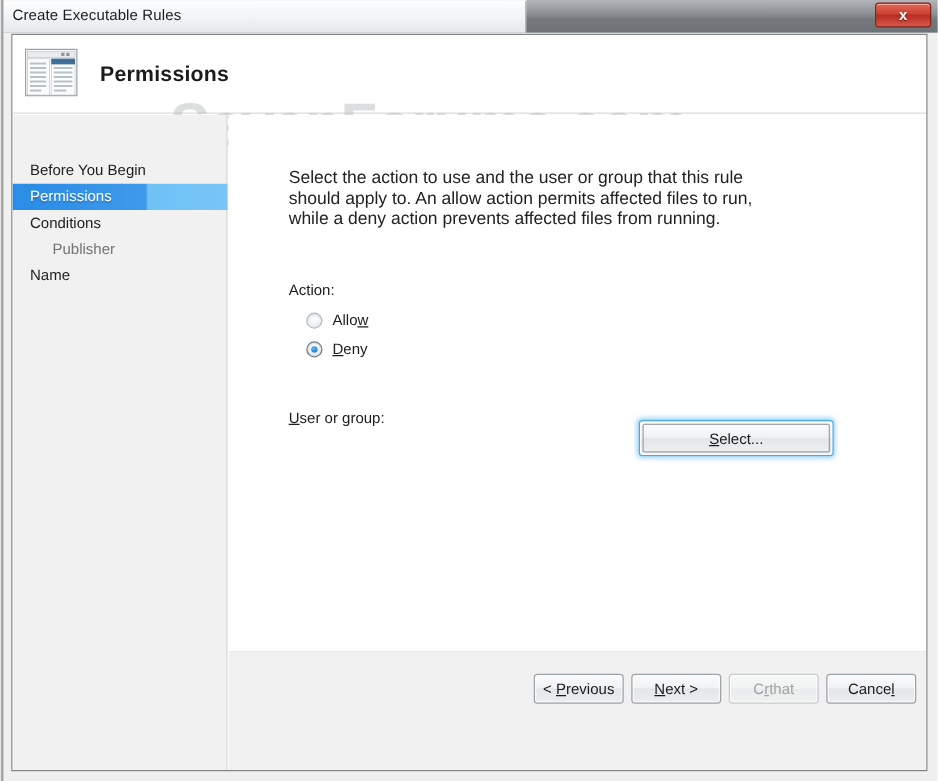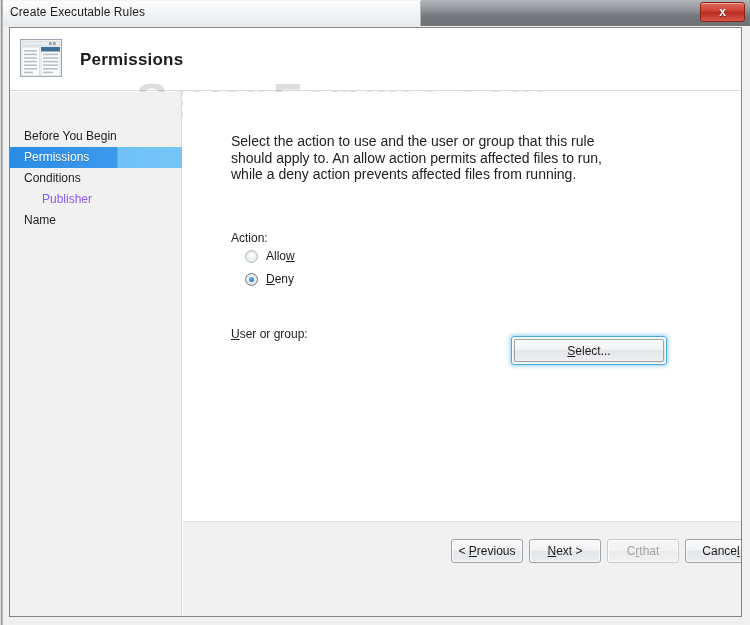--- a/index.html
+++ b/index.html
@@ -157,21 +157,21 @@
     height: 21px;
     line-height: 21px;
     font-size: 12px;
     color: #1e1e1e;
     padding-left: 14px;
     white-space: nowrap;
     cursor: default;
   }
   .nav-item.indent { padding-left: 32px; }
   .nav-item.dim    { color: #8d8d8d; }
-  .nav-item.sub    { color: #8b5cf6; }
+  .nav-item.sub    { color: #737373; }
   .nav-item.active {
     color: #ffffff;
     background: linear-gradient(to right, #2a8ce6 0%, #3d99eb 62%, #6fc1f6 63%, #76c5f7 100%);
     text-shadow: 0 1px 0 rgba(0,0,0,0.18);
   }
 
   
   .main {
     position: absolute;
     left: 173px; top: 64px;
@@ -187,21 +187,21 @@
     font-size: 14px;
     line-height: 16.5px;
     color: #222222;
   }
 
   .field-label {
     position: absolute;
     font-size: 12px;
     color: #1c1c1c;
   }
-  .lbl-action { left: 48px; top: 139px; }
+  .lbl-action { left: 48px; top: 133px; }
   .lbl-usergroup { left: 48px; top: 227px; margin-top: 8px; }
 
   .radio-row {
     position: absolute;
     left: 62px;
     height: 18px;
     display: flex;
     align-items: center;
     cursor: default;
   }
@@ -313,21 +313,20 @@
     background: linear-gradient(to bottom, #fafbfc 0%, #f1f2f4 47%, #e3e6e9 50%, #ecedef 100%);
     font-family: "Liberation Sans", sans-serif;
     font-size: 12px;
     color: #1c1c1c;
     cursor: pointer;
     padding: 0;
     box-shadow: inset 0 0 0 1px rgba(255,255,255,0.7);
     display: flex;
     align-items: center;
     justify-content: center;
-    margin-left: 24px;
   }
   .btn:disabled,
   .btn.disabled {
     color: #a3a3a3;
     border-color: #c8cbcd;
     background: linear-gradient(to bottom, #f6f7f7 0%, #f1f2f2 48%, #eaebec 50%, #f0f1f1 100%);
     cursor: default;
   }
   .btn-prev   { left: 244px; }
   .btn-next   { left: 322px; }

